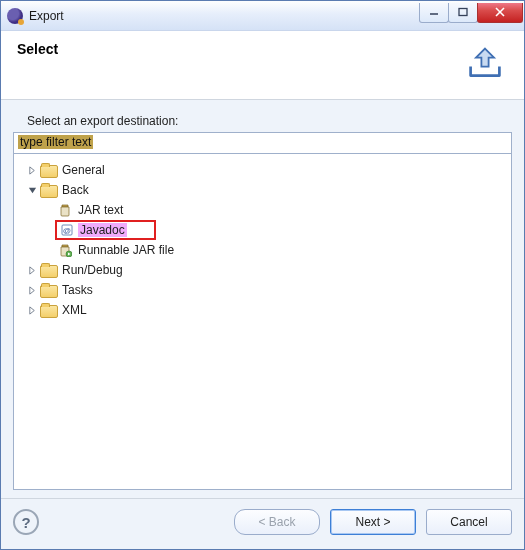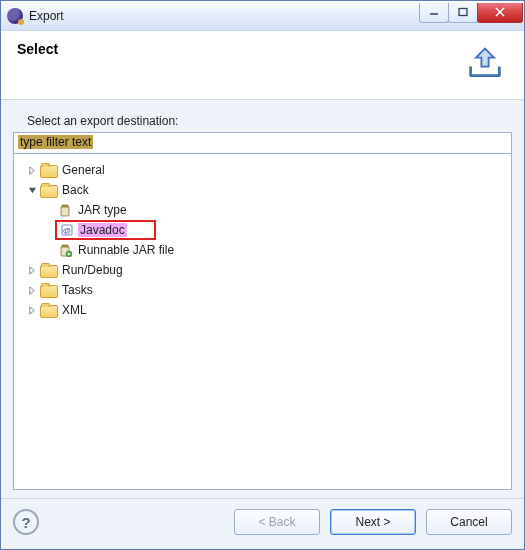--- a/index.html
+++ b/index.html
@@ -35,21 +35,21 @@
   .folder-ico::after { content:""; position:absolute; top:0; left:1px; width:7px; height:3px; background:#f3cf6b; border:1px solid #caa23c; border-bottom:none; border-radius:2px 2px 0 0; }
   .file-ico { width:14px; height:14px; margin-right:4px; display:inline-flex; align-items:center; justify-content:center; }
   .file-ico svg { width:14px; height:14px; }
   .sel-highlight { outline:2px solid #e02020; outline-offset:1px; padding:0 26px 0 2px; }
   .node .lbl { padding:0 2px; }
   .node.selected .lbl { background:#f0abfc; }
   .footer { border-top:1px solid #cfd6df; padding:10px 12px 14px 12px; display:flex; align-items:center; gap:10px; background:#eef3fa; }
   .help { width:26px; height:26px; border:2px solid #9aa6b6; border-radius:50%; display:flex; align-items:center; justify-content:center; color:#5c6b80; font-weight:bold; font-size:15px; cursor:pointer; }
   .spacer { flex:1; }
   .btn { min-width:86px; height:26px; border:1px solid #9aaccb; background:linear-gradient(#fcfdff,#eaf0fb); border-radius:3px; font-size:12px; color:#222; cursor:pointer; }
-  .btn:disabled { color:#9aa2ad; cursor:default; }
+  .btn:disabled { color:#9aa2ad; cursor:default;border-radius:11px; }
   .btn.default { border:1px solid #3d7fd6; box-shadow:0 0 0 1px #a7c7f2 inset; }
 </style>
 </head>
 <body>
 
 <div class="window">
 
   <div class="titlebar">
     <span class="app-icon"></span>
     <span class="title">Export</span>
@@ -116,21 +116,21 @@
           <ul>
             <li>
               <div class="node">
                 <span class="twisty none"></span>
                 <span class="file-ico">
                   <svg viewBox="0 0 14 14">
                       <path d="M4 2 h6 v2 h-6 z" fill="#c7a654" stroke="#7d6524" stroke-width="0.7"></path>
                       <path d="M3 4 h8 v8 a1 1 0 0 1 -1 1 h-6 a1 1 0 0 1 -1 -1 z" fill="#eae2c6" stroke="#7d6524" stroke-width="0.7"></path>
                     </svg>
                 </span>
-                <span class="lbl">JAR type</span>
+                <span class="lbl">JAR text</span>
               </div>
             </li>
             <li>
               <div class="node selected">
                 <span class="twisty none"></span>
                 <span class="sel-highlight" style="display:flex;align-items:center;">
                   <span class="file-ico">
                     <svg viewBox="0 0 14 14">
                         <rect x="2" y="2" width="10" height="10" rx="1" fill="#fff" stroke="#4f6fa8" stroke-width="0.8"></rect>
                         <text x="7" y="10" font-size="8" text-anchor="middle" fill="#3f5fa0" font-family="Georgia" font-weight="bold">@</text>

